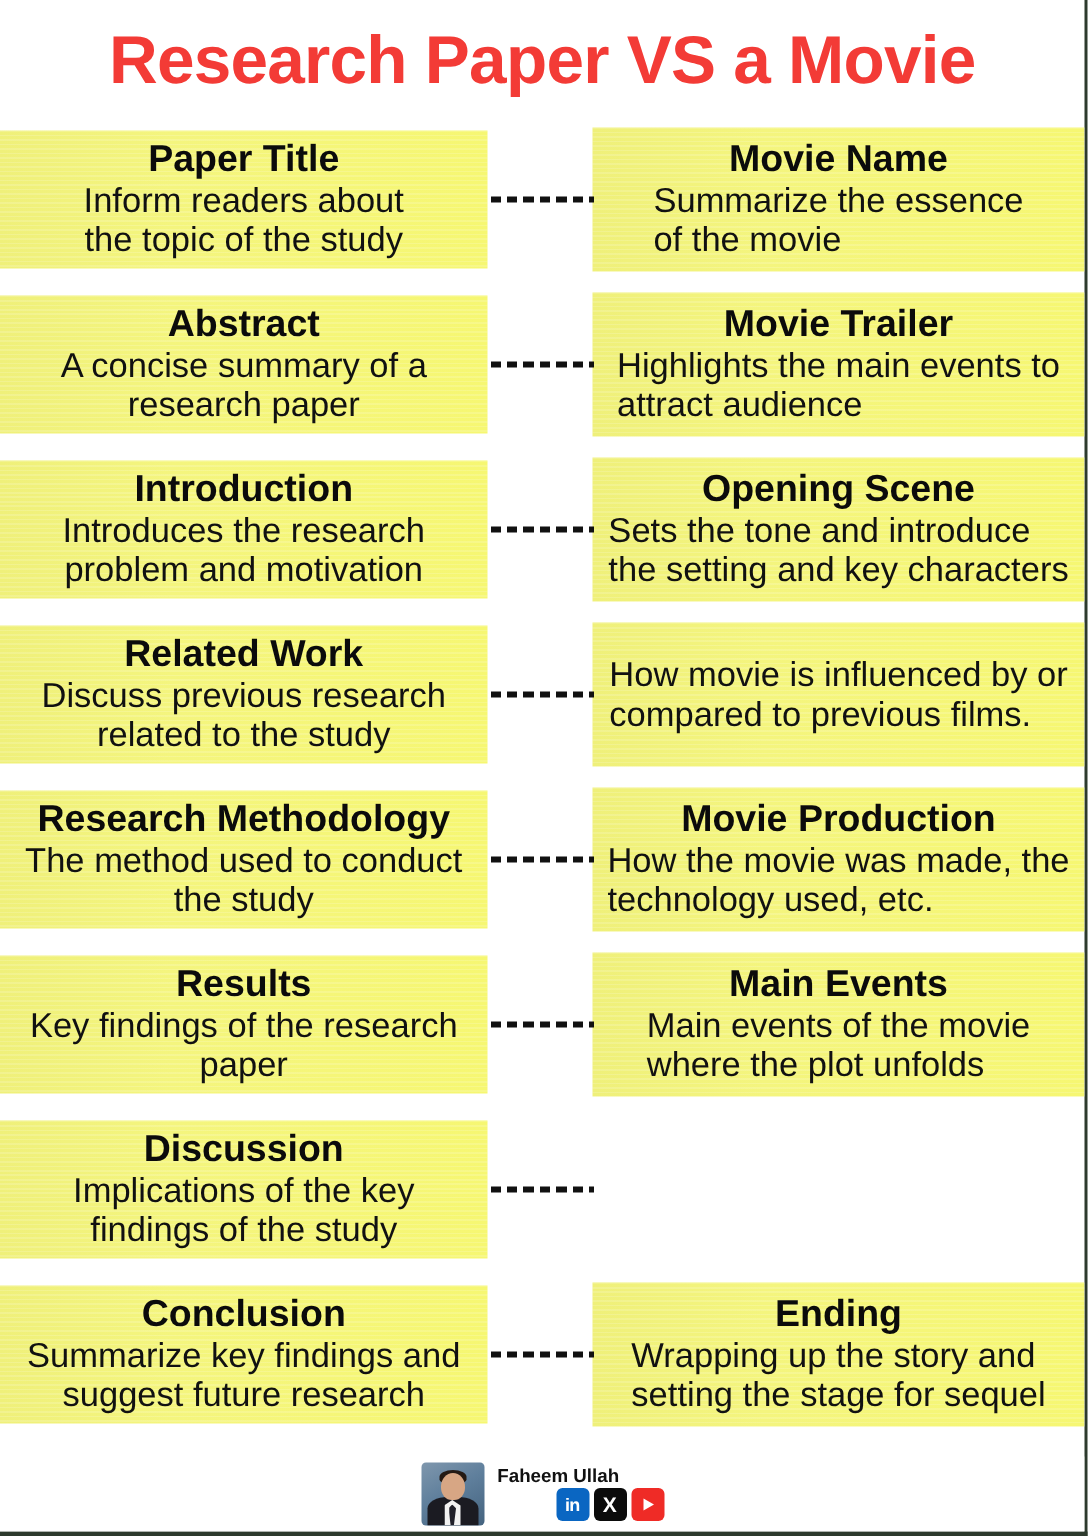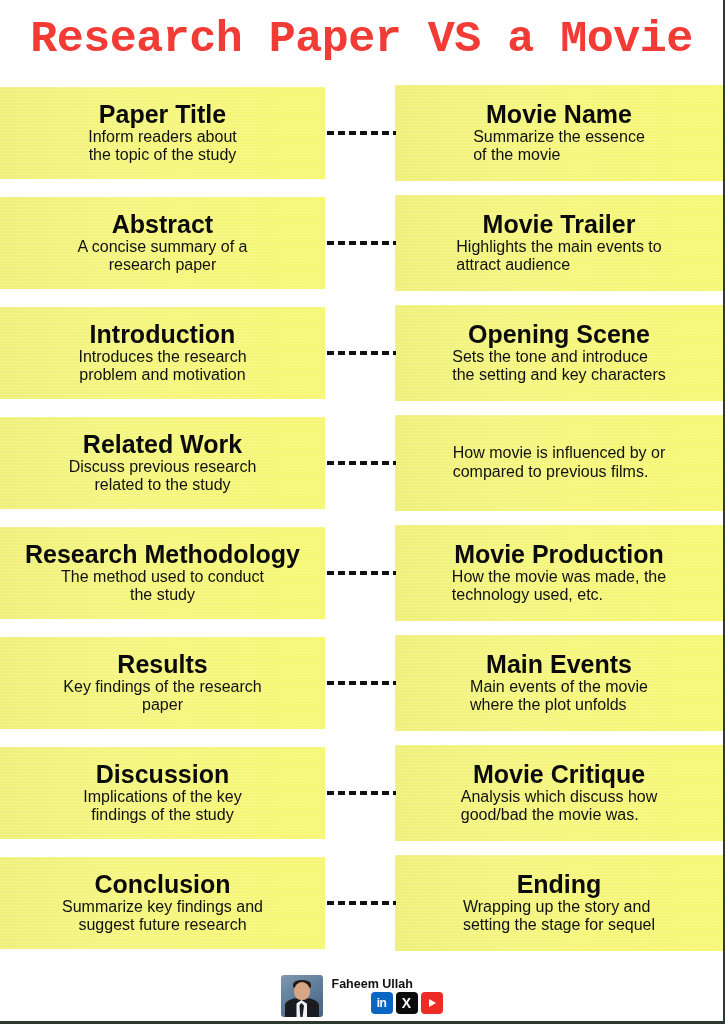--- a/index.html
+++ b/index.html
@@ -18,21 +18,20 @@
     border-bottom: 3px solid #2d3a2d;
   }
 
   
   .title-bar {
     height: 78px;
     display: flex;
     align-items: center;
     justify-content: center;
     padding: 0 6px;
-    font-family: Liberation Mono, monospace;
   }
   .title {
     font-size: 45px;
     font-weight: bold;
     color: #f33b36;
     letter-spacing: -0.5px;
     white-space: nowrap;
     line-height: 1;
   }
 
@@ -82,21 +81,21 @@
 
   .cell-title {
     font-size: 25px;
     font-weight: bold;
     color: #0b0b0b;
     line-height: 1.06;
     white-space: nowrap;
   }
 
   .cell-desc {
-    font-size: 16px;
+    font-size: 23px;
     color: #111111;
     line-height: 1.16;
     white-space: nowrap;
   }
   .cell-desc span { display: block; }
 
   
   .connector {
     position: absolute;
     left: 327px;
@@ -345,27 +344,20 @@
 
   <div class="row">
     <div class="cell cell-left">
       <div class="cell-title">Discussion</div>
       <div class="cell-desc">
         <span>Implications of the key</span>
         <span>findings of the study</span>
       </div>
     </div>
     <div class="connector"></div>
-    <div class="cell cell-right">
-      <div class="cell-title">Movie Critique</div>
-      <div class="cell-desc">
-        <span>Analysis which discuss how</span>
-        <span>good/bad the movie was.</span>
-      </div>
-    </div>
   </div>
 
   <div class="row">
     <div class="cell cell-left">
       <div class="cell-title">Conclusion</div>
       <div class="cell-desc">
         <span>Summarize key findings and</span>
         <span>suggest future research</span>
       </div>
     </div>

